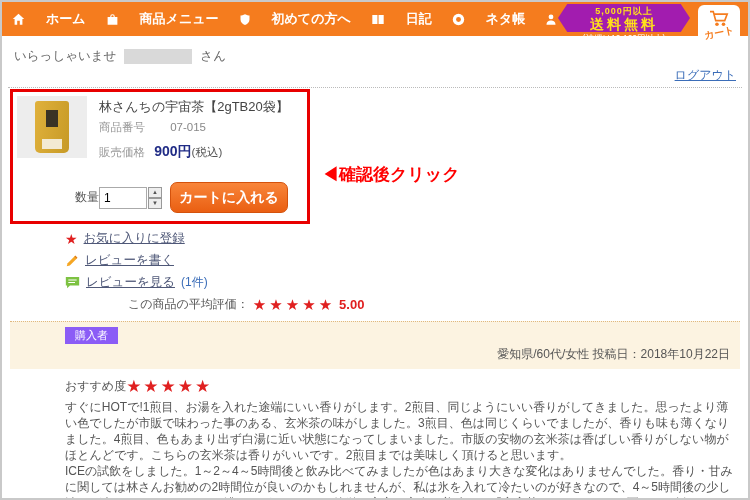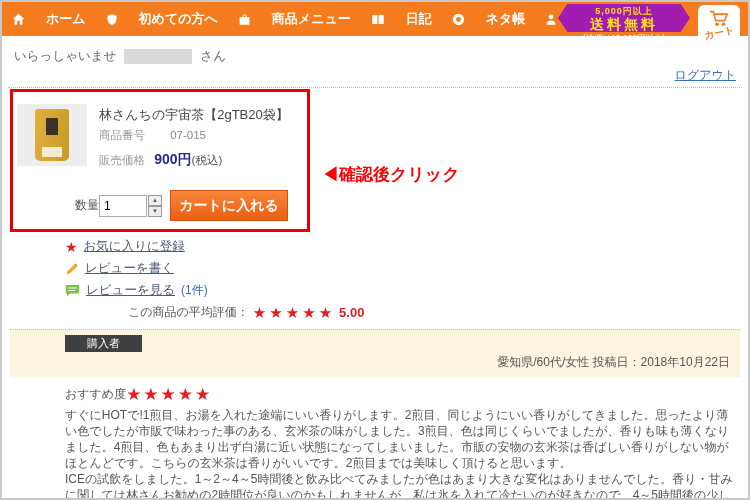--- a/index.html
+++ b/index.html
@@ -30,41 +30,41 @@
   
   .greet-row { display: flex; align-items: center; gap: 8px;
     margin: 12px 12px 0; font-size: 12.5px; color: #666; }
   .redacted { display: inline-block; width: 68px; height: 15px; background: #d9d9d9; }
   .logout-row { text-align: right; margin: 0 12px; }
   .logout-row a { color: #3b6db8; font-size: 12px; text-decoration: underline; }
   .divider { border-bottom: 1px dotted #bbb; margin: 3px 6px 0; }
 
   
   .prod-wrap { position: relative; margin: 1px 8px 0; }
-  .red-box { width: 300px; border: 3px solid #e80000; padding: 12px 6px 8px 4px; background: #fff; }
+  .red-box { width: 300px; border: 3px solid #e80000; padding: 4px 6px 8px 4px; background: #fff; }
   .prod-top { display: flex; gap: 12px; }
   .thumb { width: 70px; height: 62px; background: #ededed; position: relative; flex: none; }
   .pouch { position: absolute; left: 18px; top: 5px; width: 34px; height: 52px;
     background: linear-gradient(100deg, #e0b13c, #c79a26); border-radius: 3px 3px 5px 5px; }
   .pouch-label { position: absolute; left: 11px; top: 9px; width: 12px; height: 17px; background: #3a3325; }
   .pouch-foot { position: absolute; left: 7px; bottom: 4px; width: 20px; height: 10px; background: #f3ead2; }
   .prod-title { font-size: 13px; color: #444; margin-top: 2px; }
   .prod-code { font-size: 11.5px; color: #999; margin-top: 4px; }
   .prod-code b { font-weight: normal; color: #888; margin-left: 22px; }
   .prod-price { font-size: 11.5px; color: #999; margin-top: 8px; }
   .price-val { color: #202c86; font-weight: bold; font-size: 14px; margin-left: 6px; }
   .tax { color: #555; }
   .qty-row { display: flex; align-items: center; margin: 21px 0 0 58px; }
   .qty-label { font-size: 12px; color: #555; }
   .qty-input { width: 48px; height: 22px; border: 1px solid #aaa; font-size: 12px;
     padding: 1px 4px; font-family: inherit; }
   .spinner { display: flex; flex-direction: column; margin-left: 1px; }
   .spinner button { width: 14px; height: 11px; font-size: 6px; line-height: 5px;
     border: 1px solid #999; background: #eee; padding: 0; cursor: pointer; color: #555; }
-  .add-cart { margin-left: 8px; width: 118px; height: 31px; border-radius: 0;
+  .add-cart { margin-left: 8px; width: 118px; height: 31px; border-radius: 7px;
     border: 1px solid #d4520c; background: linear-gradient(#f8853a, #ea5f12);
     color: #fff; font-weight: bold; font-size: 14px; cursor: pointer; font-family: inherit; }
   .click-note { position: absolute; left: 312px; top: 74px; color: #ff0000;
     font-weight: bold; font-size: 17px; white-space: nowrap; }
 
   
   .links { margin: 6px 0 0 63px; }
   .link-row { display: flex; align-items: center; gap: 6px; margin-top: 5px; font-size: 12.5px; }
   .link-row a { color: #4f5878; text-decoration: underline; }
   .star-ico { color: #e02020; font-size: 14px; line-height: 14px; }
@@ -72,50 +72,50 @@
   .avg-row { margin: 5px 0 0 63px; font-size: 12px; color: #555;
     display: flex; align-items: center; gap: 4px; }
   .stars-red { color: #e02020; font-size: 15px; letter-spacing: 3px; line-height: 15px; }
   .avg-val { color: #e02020; font-weight: bold; font-size: 13px; }
 
   
   .rev-head { margin: 8px 8px 0; background: #fcf3e1; border-top: 1px dotted #e0b87e;
     padding: 5px 10px 6px 55px; }
   .rev-name-row { display: flex; align-items: center; gap: 12px; }
   .rev-name { color: #9d8030; font-size: 12.5px; text-decoration: underline; }
-  .buyer { background: #404040; color: #fff; font-size: 11px; padding: 1px 22px; }
+  .buyer { background: #8b5cf6; color: #fff; font-size: 11px; padding: 1px 10px; }
   .rev-meta { text-align: right; color: #555; font-size: 12px; margin-top: 2px; }
   .rate-row { margin: 9px 0 4px 63px; font-size: 12px; color: #555;
     display: flex; align-items: center; }
   .stars-big { color: #e02020; font-size: 17px; letter-spacing: 2px; line-height: 16px; }
   .rev-body { margin: 2px 10px 0 63px; color: #555; font-size: 12px; line-height: 16px; }
 </style>
 </head>
 <body>
 
 <div class="page">
 
   <div class="topnav">
     <a class="nav-item" href="#">
       <svg width="13" height="13" viewBox="0 0 16 16">
           <path fill="#fff" d="M8 1 L15 7.5 H12.8 V14.5 H9.6 V9.5 H6.4 V14.5 H3.2 V7.5 H1 Z"></path>
         </svg>
       <span>ホーム</span>
     </a>
     <a class="nav-item" href="#">
+      <svg width="13" height="13" viewBox="0 0 16 16">
+          <path fill="#fff" d="M5.2 5 V4.2 a2.8 2.8 0 0 1 5.6 0 V5 H14 V14.5 H2 V5 Z M6.6 5 H9.4 V4.2 a1.4 1.4 0 0 0 -2.8 0 Z"></path>
+        </svg>
+      <span>商品メニュー</span>
+    </a>
+    <a class="nav-item" href="#">
       <svg width="12" height="13" viewBox="0 0 16 16">
           <path fill="#fff" d="M8 1 C10.2 2.1 12.8 2.6 14 2.6 V8 C14 12 11 14.2 8 15.2 C5 14.2 2 12 2 8 V2.6 C3.2 2.6 5.8 2.1 8 1 Z"></path>
         </svg>
       <span>初めての方へ</span>
-    </a>
-    <a class="nav-item" href="#">
-      <svg width="13" height="13" viewBox="0 0 16 16">
-          <path fill="#fff" d="M5.2 5 V4.2 a2.8 2.8 0 0 1 5.6 0 V5 H14 V14.5 H2 V5 Z M6.6 5 H9.4 V4.2 a1.4 1.4 0 0 0 -2.8 0 Z"></path>
-        </svg>
-      <span>商品メニュー</span>
     </a>
     <a class="nav-item" href="#">
       <svg width="14" height="13" viewBox="0 0 16 16">
           <path fill="#fff" d="M1 2.5 H7.3 V13.5 H1 Z M8.7 2.5 H15 V13.5 H8.7 Z"></path>
         </svg>
       <span>日記</span>
     </a>
     <a class="nav-item" href="#">
       <svg width="13" height="13" viewBox="0 0 16 16">
           <circle cx="8" cy="8" r="7" fill="#fff"></circle>

